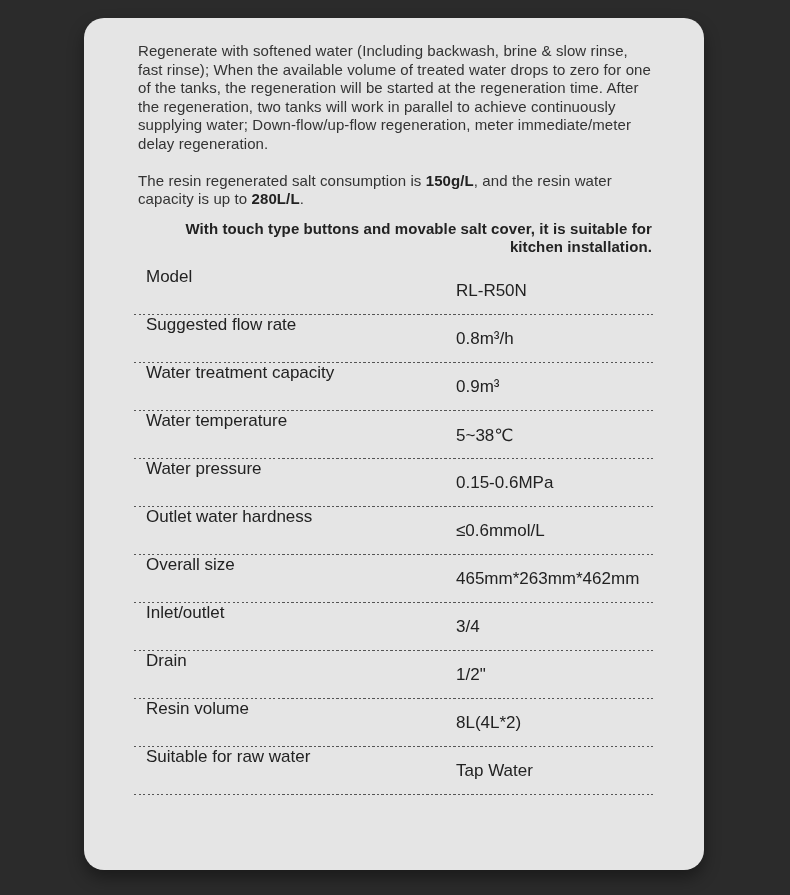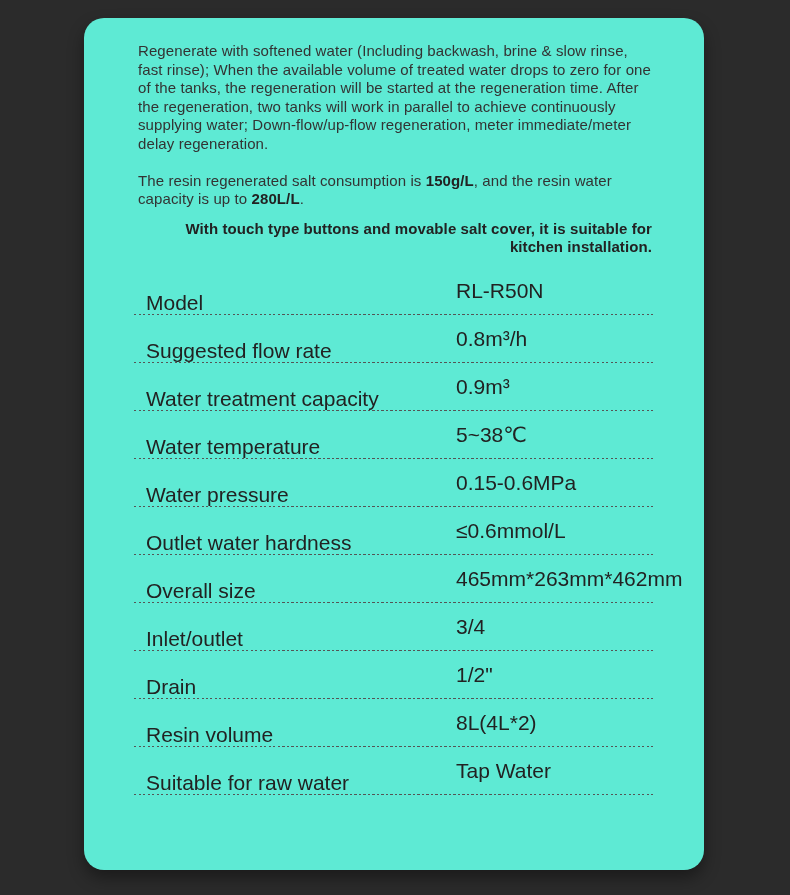--- a/index.html
+++ b/index.html
@@ -11,21 +11,21 @@
     height: 895px;
     background: #2b2b2b;
     font-family: "Liberation Sans", "DejaVu Sans", sans-serif;
     overflow: hidden;
   }
   .card {
     box-sizing: border-box;
     width: 620px;
     height: 852px;
     margin: 18px 0 0 84px;
-    background: #5eead4;
+    background: #e5e5e5;
     border-radius: 20px;
     box-shadow: 0 8px 16px rgba(0,0,0,0.38);
     padding: 24px 52px 0 54px;
   }
   .para {
     margin: 0;
     font-size: 15px;
     line-height: 18.6px;
     color: #333333;
     letter-spacing: 0.1px;
@@ -38,22 +38,22 @@
     color: #222222;
     text-align: right;
   }
   .spec-table {
     margin: 10px -4px 0 -4px;
   }
   .row {
     position: relative;
     height: 48px;
     display: flex;
-    align-items: flex-end;
-    font-size: 21px;
+    align-items: flex-start;
+    font-size: 17px;
     color: #222222;
   }
   .row .lbl {
     margin-left: 12px;
   }
   .row .val {
     position: absolute;
     left: 322px;
     top: 50%;
     transform: translateY(-50%);

